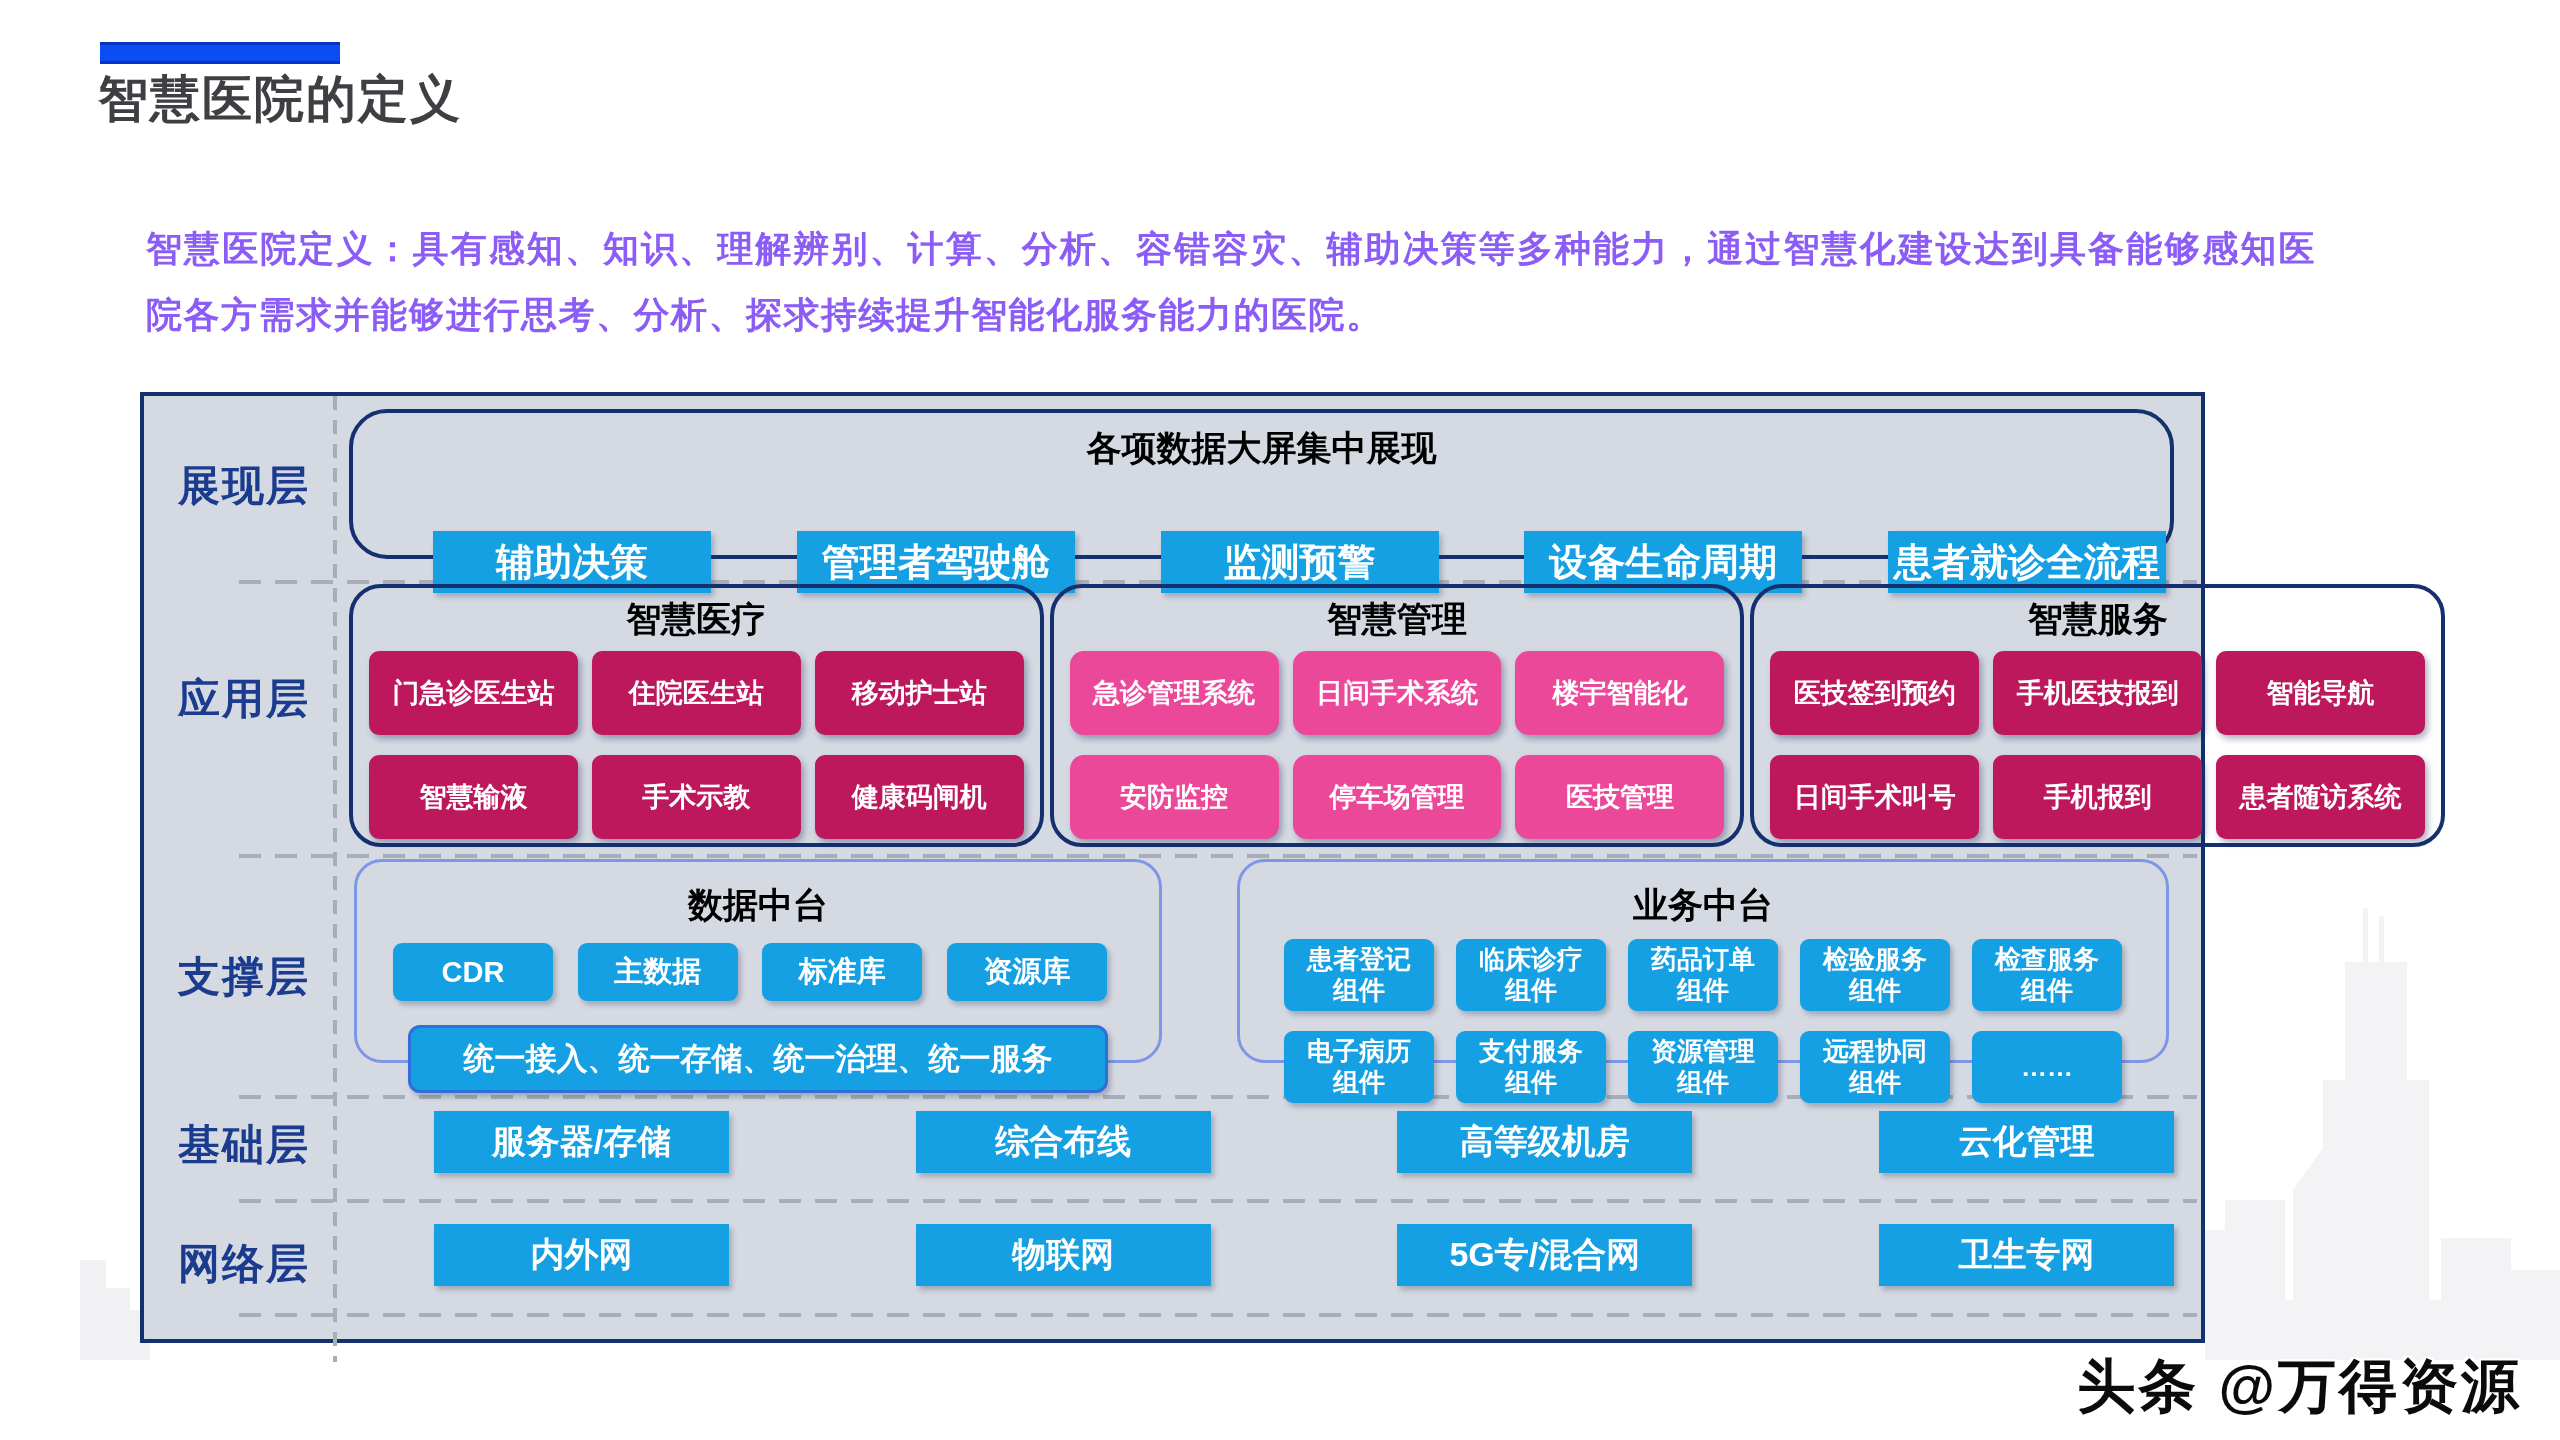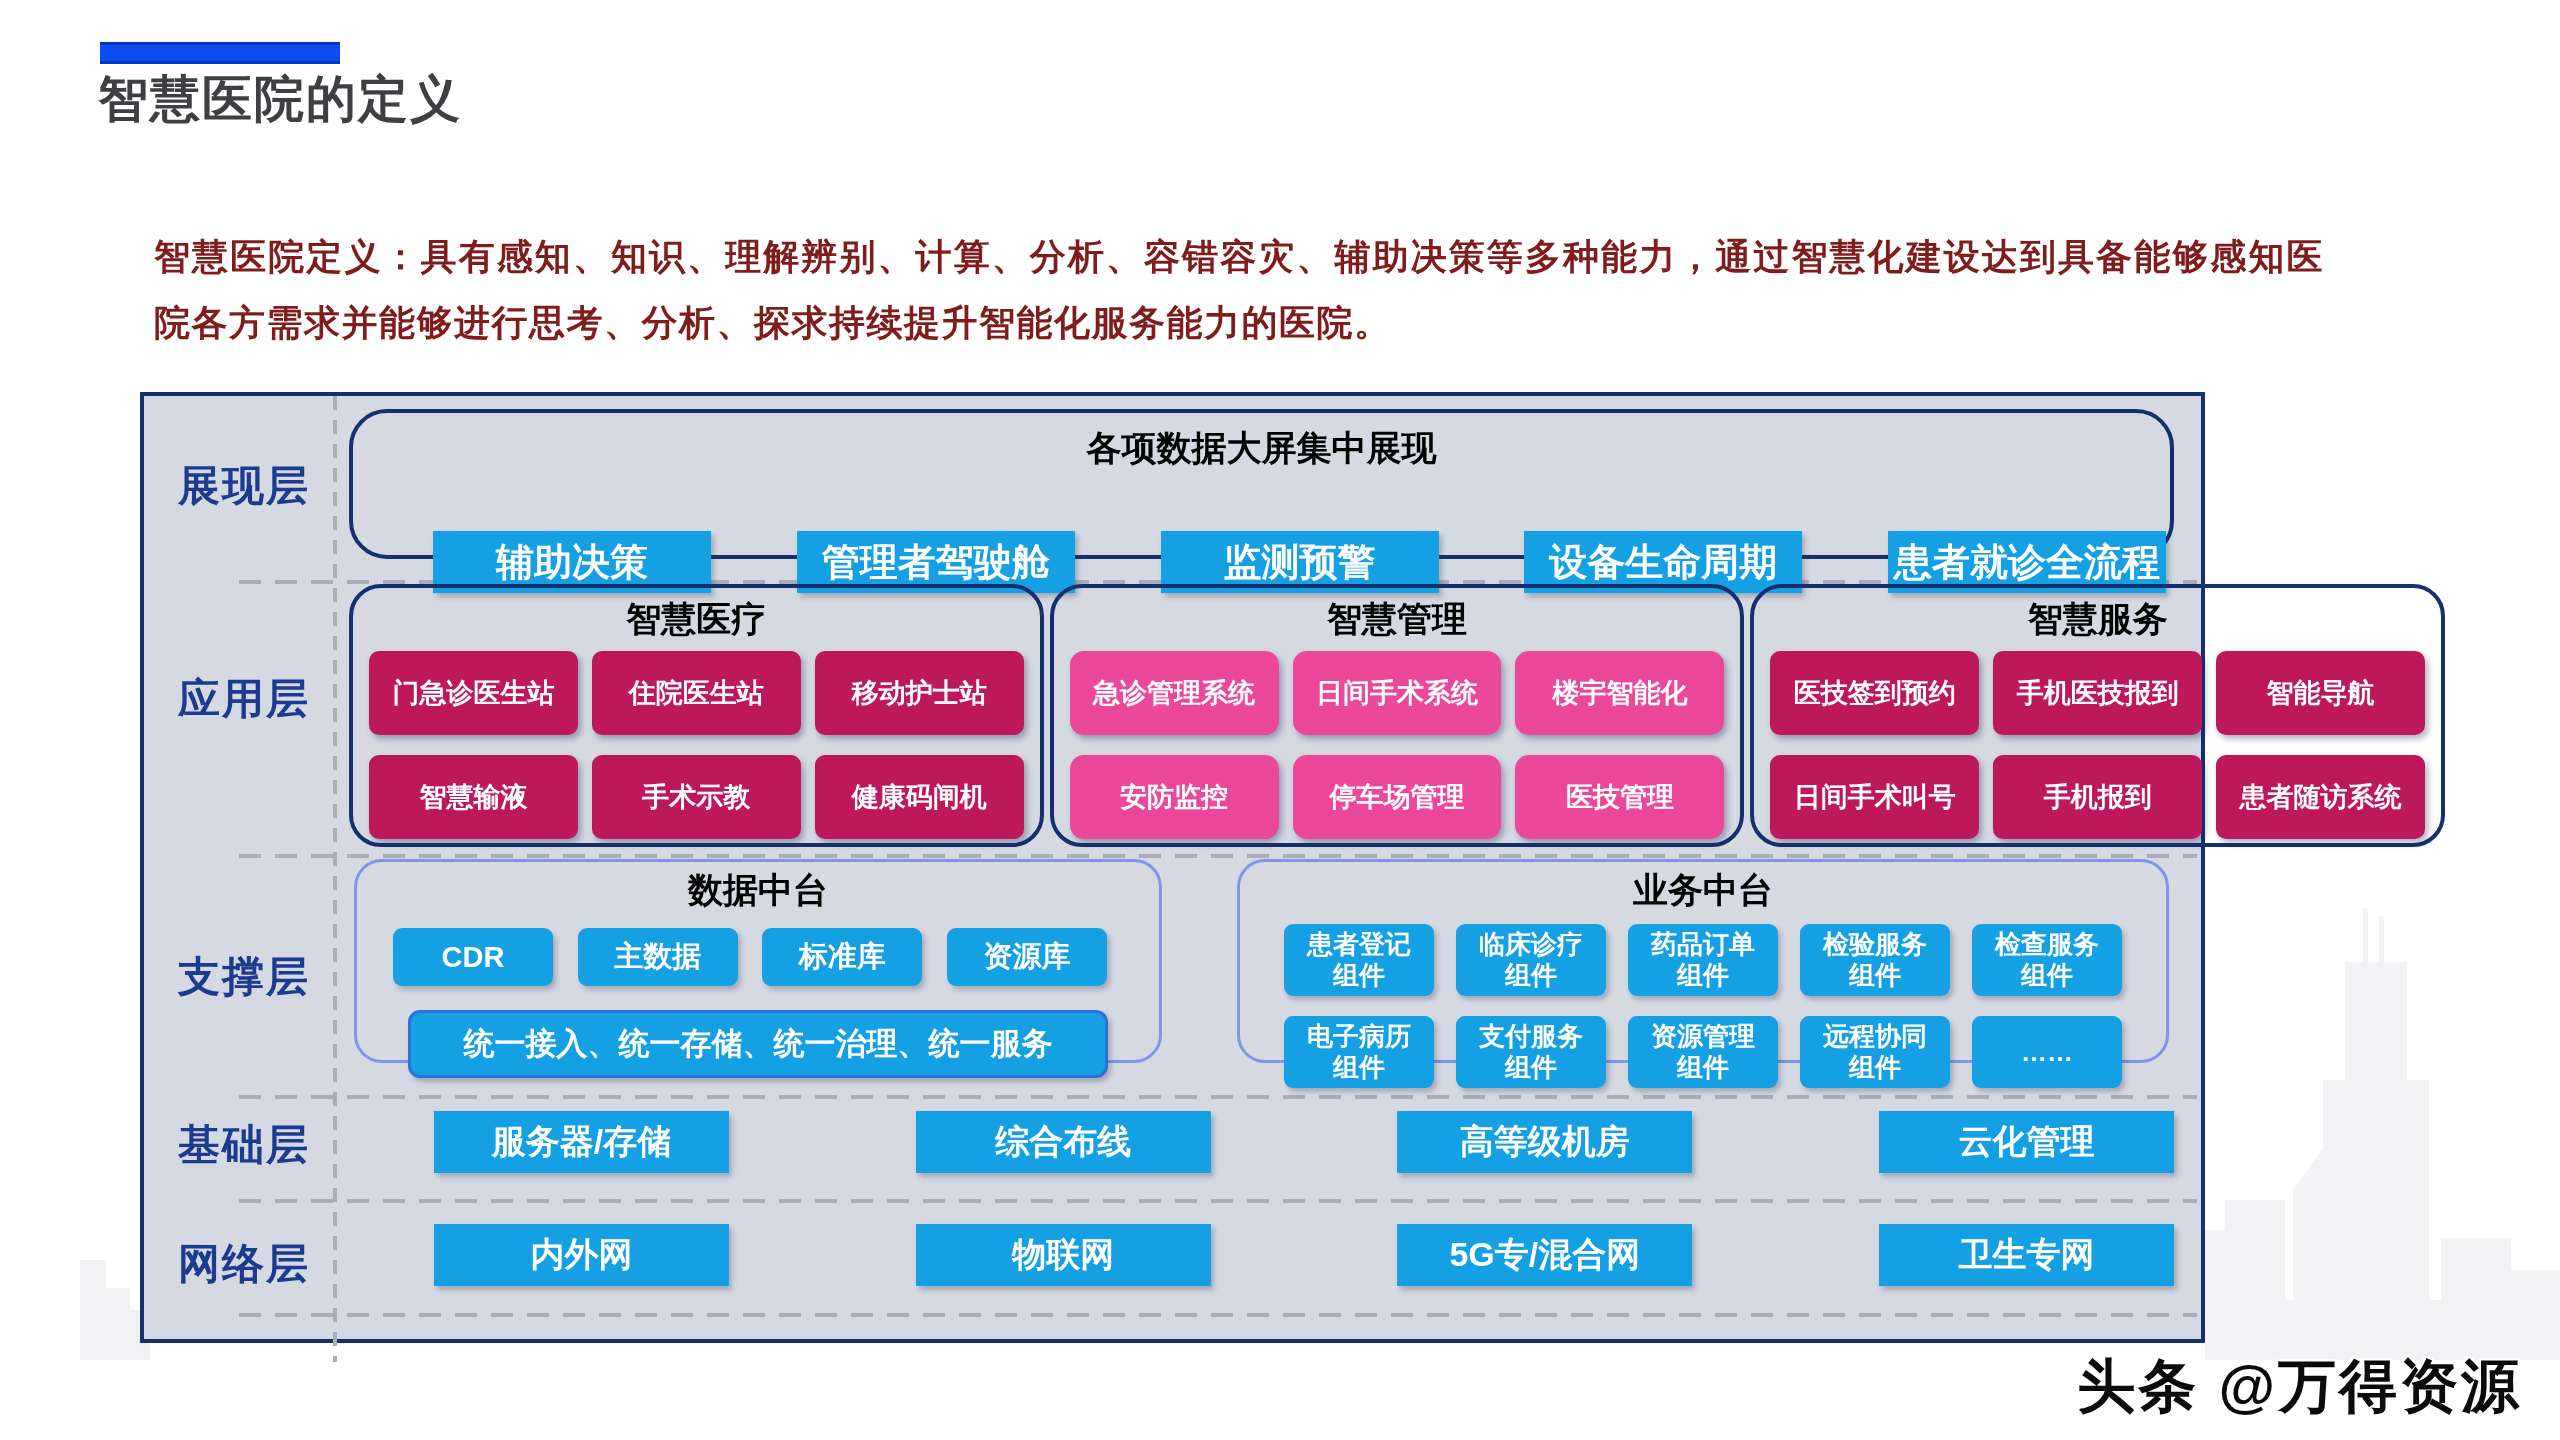--- a/index.html
+++ b/index.html
@@ -14,22 +14,22 @@
   
   .accent-bar{
     position:absolute;left:100px;top:42px;width:240px;height:16px;
     background:#0B4DF2;border-top:3px solid #0534BE;border-bottom:3px solid #0534BE;
   }
   .page-title{
     position:absolute;left:98px;top:66px;margin:0;
     font-size:50px;color:#3d3f42;letter-spacing:2px;
   }
   .definition{
-    position:absolute;left:146px;top:216px;width:2170px;margin:8px;
-    font-size:36px;line-height:66px;letter-spacing:1.5px;color:#7f1d1d;
+    position:absolute;left:146px;top:216px;width:2170px;margin:0;
+    font-size:36px;line-height:66px;letter-spacing:1.5px;color:#8b5cf6;
     text-align:justify;
   }
 
   
   .skyline{position:absolute;z-index:0;}
   .skyline-right{left:2205px;top:900px;}
   .skyline-left{left:80px;top:1240px;}
 
   
   .diagram{
@@ -90,21 +90,21 @@
   }
   .app-grid{
     margin-top:8px;display:grid;grid-template-columns:repeat(3,1fr);
     column-gap:14px;row-gap:20px;
   }
   .app-grid>div{height:84px;font-size:27px;}
 
   
   .sup-box{
     position:absolute;top:463px;border:3px solid #7D97E6;border-radius:28px;
-    box-sizing:border-box;padding-top:5px;height:204px;background:transparent;
+    box-sizing:border-box;padding-top:20px;height:204px;background:transparent;
   }
   .data-platform{left:210px;width:808px;}
   .business-platform{left:1093px;width:932px;}
   .dp-btns{display:flex;justify-content:space-between;margin:14px 52px 0 36px;}
   .dp-btn{width:160px;height:58px;border-radius:9px;font-size:29px;}
   .dp-wide{
     margin:24px auto 0 auto;width:700px;height:68px;border-radius:12px;
     border:3px solid #2E6FD8;box-sizing:border-box;font-size:31px;
   }
   .bp-grid{

